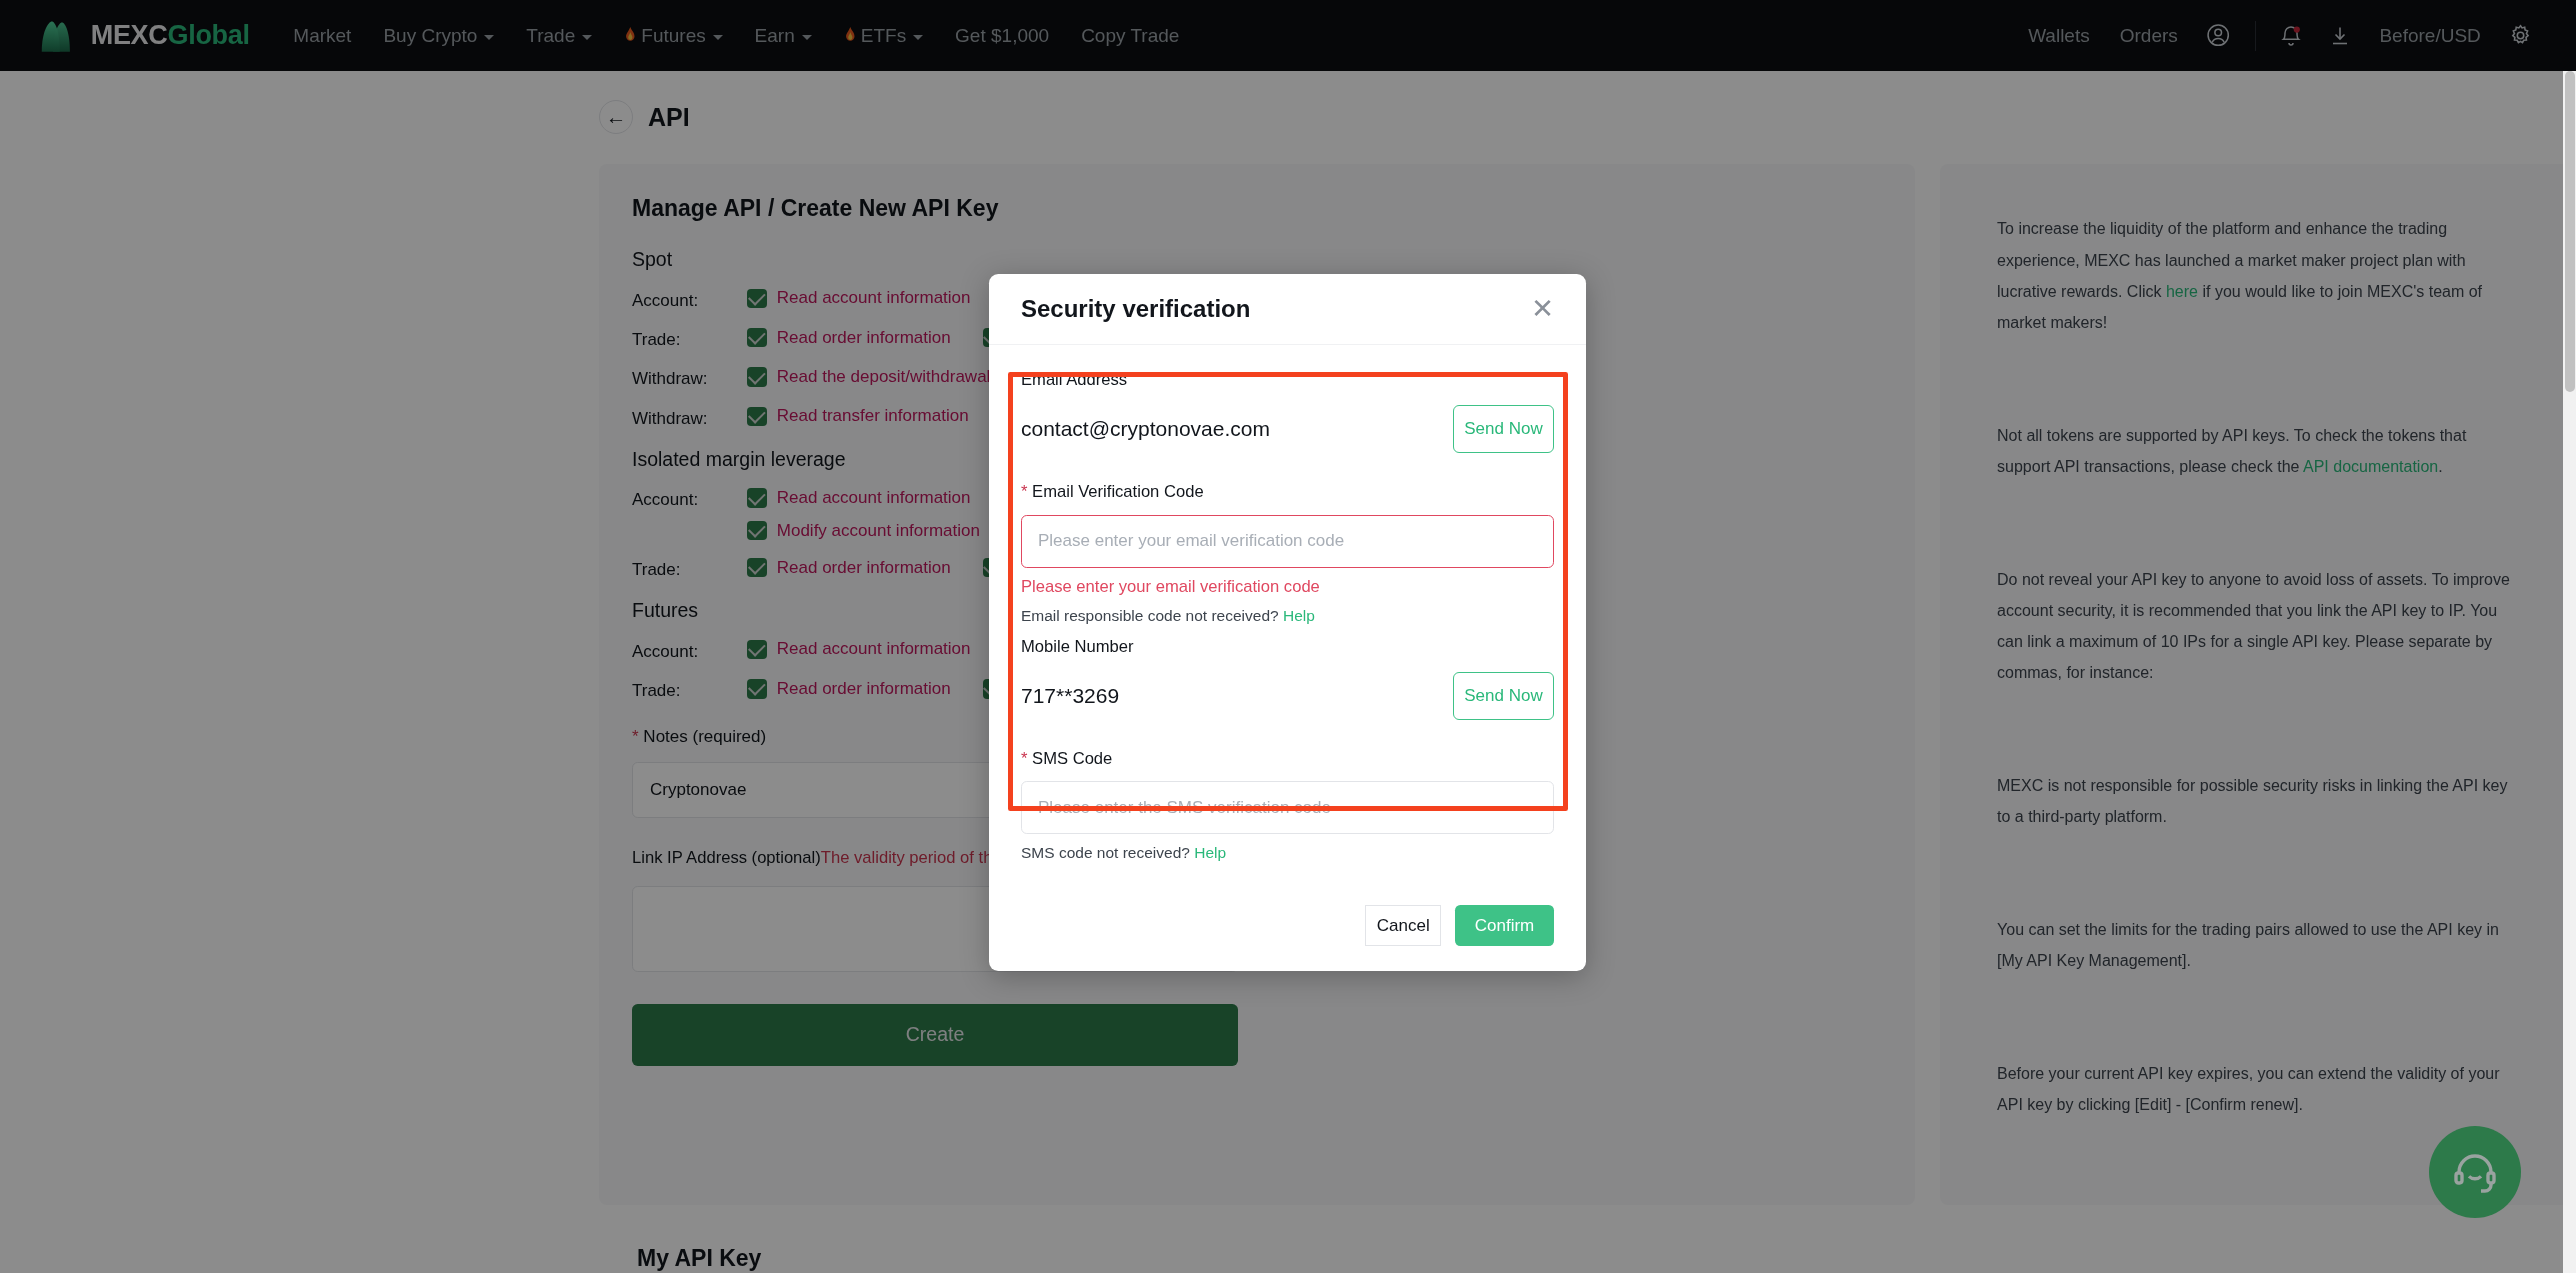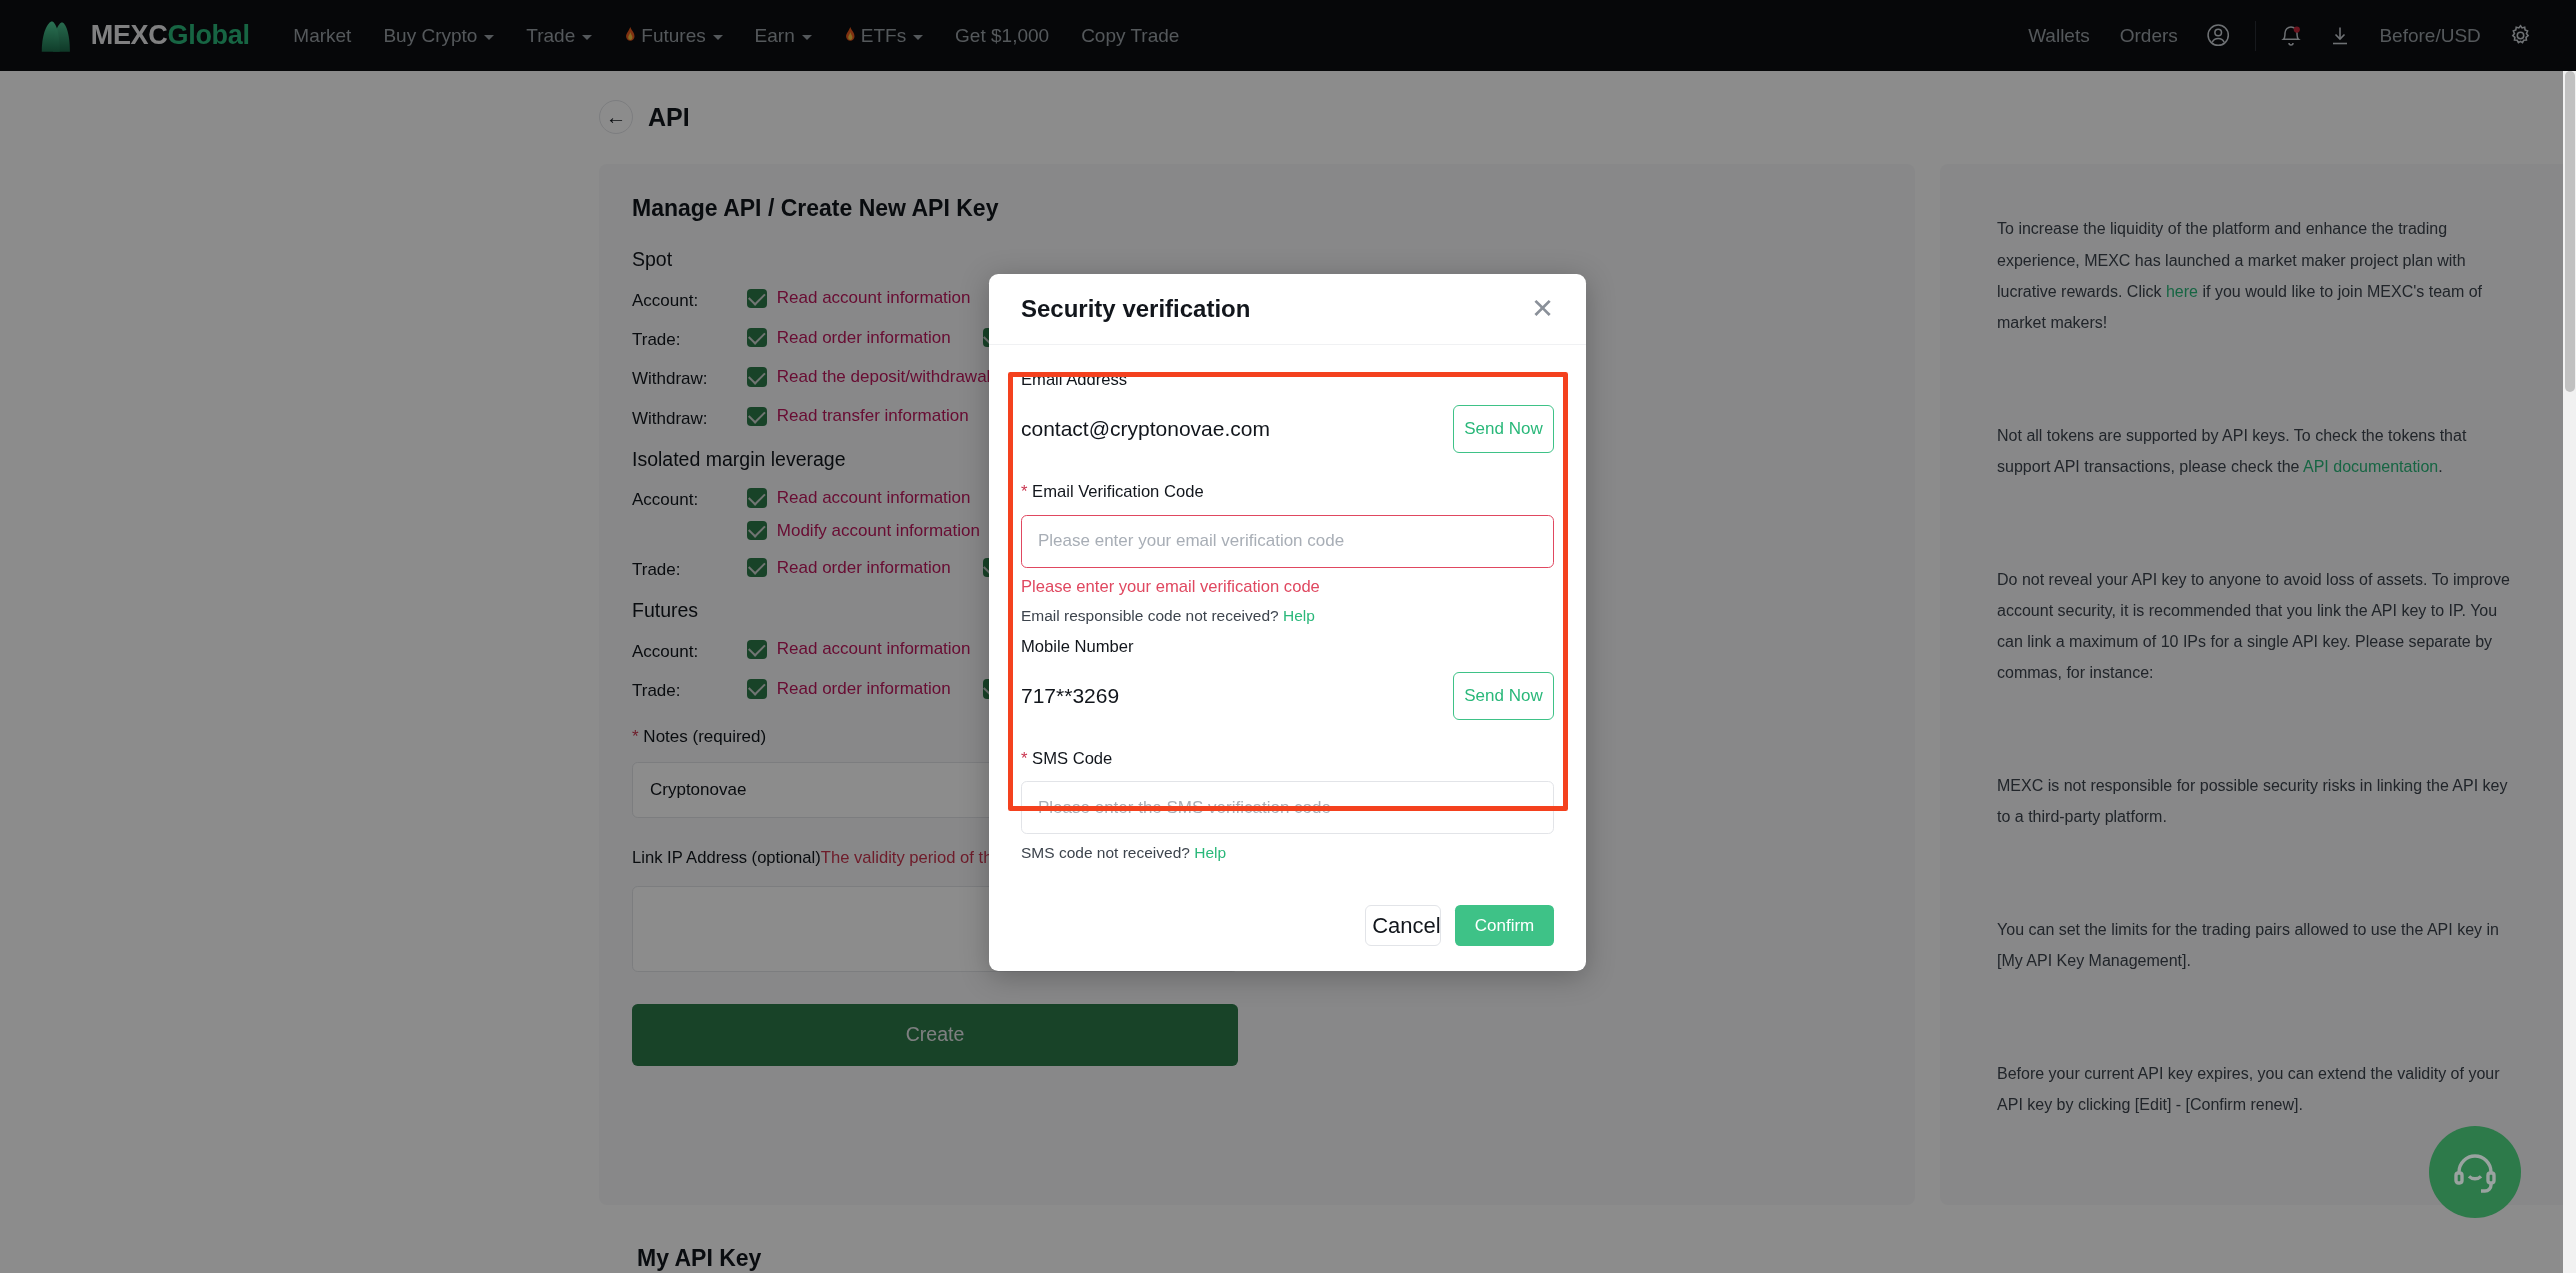--- a/index.html
+++ b/index.html
@@ -144,22 +144,22 @@
     font-family:"Liberation Sans", sans-serif;
   }
   .m-input.error { border-color:#e04860; }
   .m-input::placeholder { color:#a8aeb6; }
   .m-error { font-size:16.6px; color:#e04860; margin-top:9.2px; }
   .m-help { font-size:15.5px; color:#3d444d; margin-top:10.3px; }
   .m-help .lnk { color:#2ab87a; cursor:pointer; }
 
   .modal-foot { padding: 0 32px 25px 32px; display:flex; justify-content:flex-end; gap:13.8px;}
   .btn-cancel {
-    width:76px;height:41px;border:1.1px solid #e2e4e8;border-radius:6px;background:#fff;
-    font-size:22px;color:#12161c;cursor:pointer;font-family:"Liberation Sans", sans-serif;
+    width:76px;height:41px;border:1.1px solid #e2e4e8;border-radius:0;background:#fff;
+    font-size:17px;color:#12161c;cursor:pointer;font-family:"Liberation Sans", sans-serif;
   }
   .btn-confirm {
     width:99px;height:41px;border:none;border-radius:5.2px;background:#3ec287;
     font-size:17px;color:#fff;cursor:pointer;font-family:"Liberation Sans", sans-serif;
   }
 
   
   .support {
     position:absolute; right:55px; bottom:55px; width:92px;height:92px;
     border-radius:50%; background:#2d7a4a; display:flex;align-items:center;

